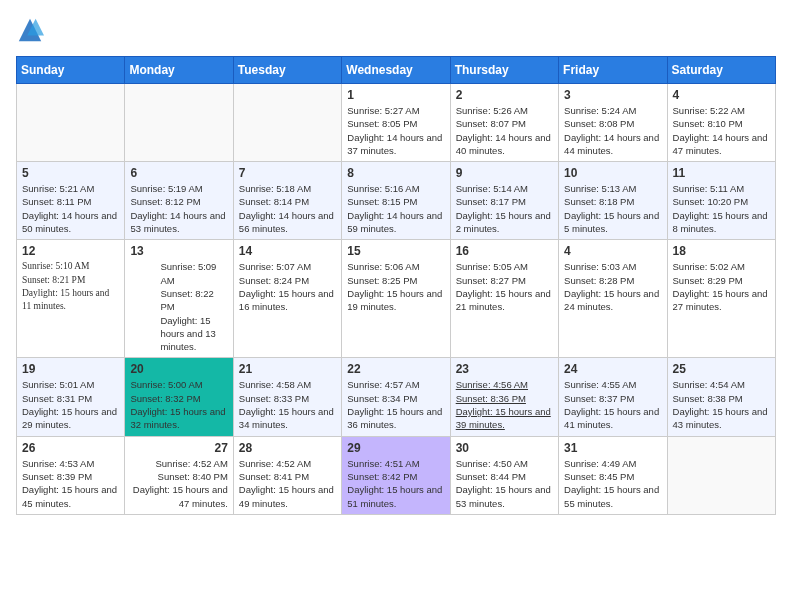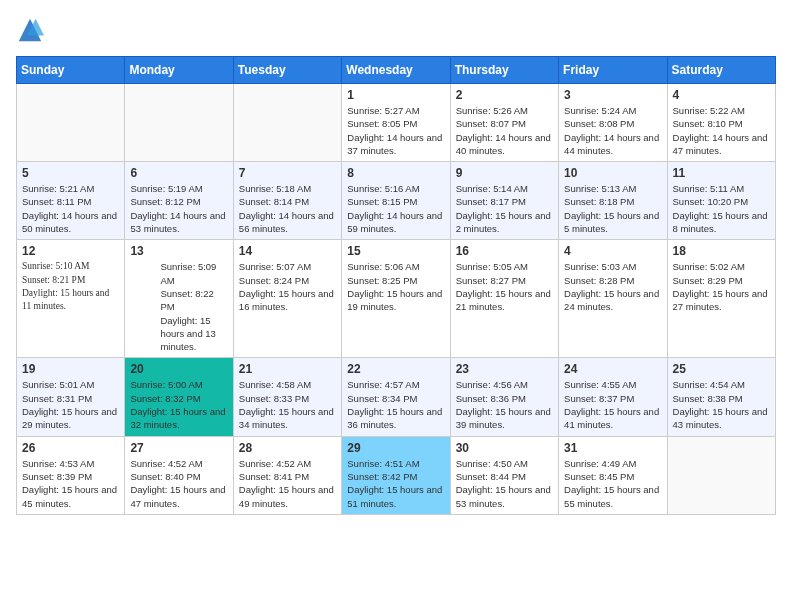--- a/index.html
+++ b/index.html
@@ -253,21 +253,21 @@
 Daylight: 15 hours and 34 minutes.</div>
         </td>
         <td style="background: rgb(240, 244, 255);">
           <span class="day-number">22</span>
           <div class="day-info" style="white-space: pre-line;">Sunrise: 4:57 AM
 Sunset: 8:34 PM
 Daylight: 15 hours and 36 minutes.</div>
         </td>
         <td style="background: rgb(240, 244, 255);">
           <span class="day-number">23</span>
-          <div class="day-info" style="white-space: pre-line;">Sunrise: 4:56 AM
+          <div class="day-info" style="white-space: pre-line; text-decoration: underline;">Sunrise: 4:56 AM
 Sunset: 8:36 PM
 Daylight: 15 hours and 39 minutes.</div>
         </td>
         <td style="background: rgb(240, 244, 255);">
           <span class="day-number">24</span>
           <div class="day-info" style="white-space: pre-line;">Sunrise: 4:55 AM
 Sunset: 8:37 PM
 Daylight: 15 hours and 41 minutes.</div>
         </td>
         <td style="background: rgb(240, 244, 255);">
@@ -277,33 +277,33 @@
 Daylight: 15 hours and 43 minutes.</div>
         </td>
       </tr>
       <tr>
         <td style="background: rgb(255, 255, 255);">
           <span class="day-number">26</span>
           <div class="day-info" style="white-space: pre-line;">Sunrise: 4:53 AM
 Sunset: 8:39 PM
 Daylight: 15 hours and 45 minutes.</div>
         </td>
-        <td style="background: rgb(255, 255, 255);">
+        <td style="background: rgb(255, 255, 255); text-align: right;">
           <span class="day-number">27</span>
           <div class="day-info" style="white-space: pre-line;">Sunrise: 4:52 AM
 Sunset: 8:40 PM
 Daylight: 15 hours and 47 minutes.</div>
         </td>
         <td style="background: rgb(255, 255, 255);">
           <span class="day-number">28</span>
           <div class="day-info" style="white-space: pre-line;">Sunrise: 4:52 AM
 Sunset: 8:41 PM
 Daylight: 15 hours and 49 minutes.</div>
         </td>
-        <td style="background: #7dd3fc;">
+        <td style="background: #c4b5fd;">
           <span class="day-number">29</span>
           <div class="day-info" style="white-space: pre-line;">Sunrise: 4:51 AM
 Sunset: 8:42 PM
 Daylight: 15 hours and 51 minutes.</div>
         </td>
         <td style="background: rgb(255, 255, 255);">
           <span class="day-number">30</span>
           <div class="day-info" style="white-space: pre-line;">Sunrise: 4:50 AM
 Sunset: 8:44 PM
 Daylight: 15 hours and 53 minutes.</div>

